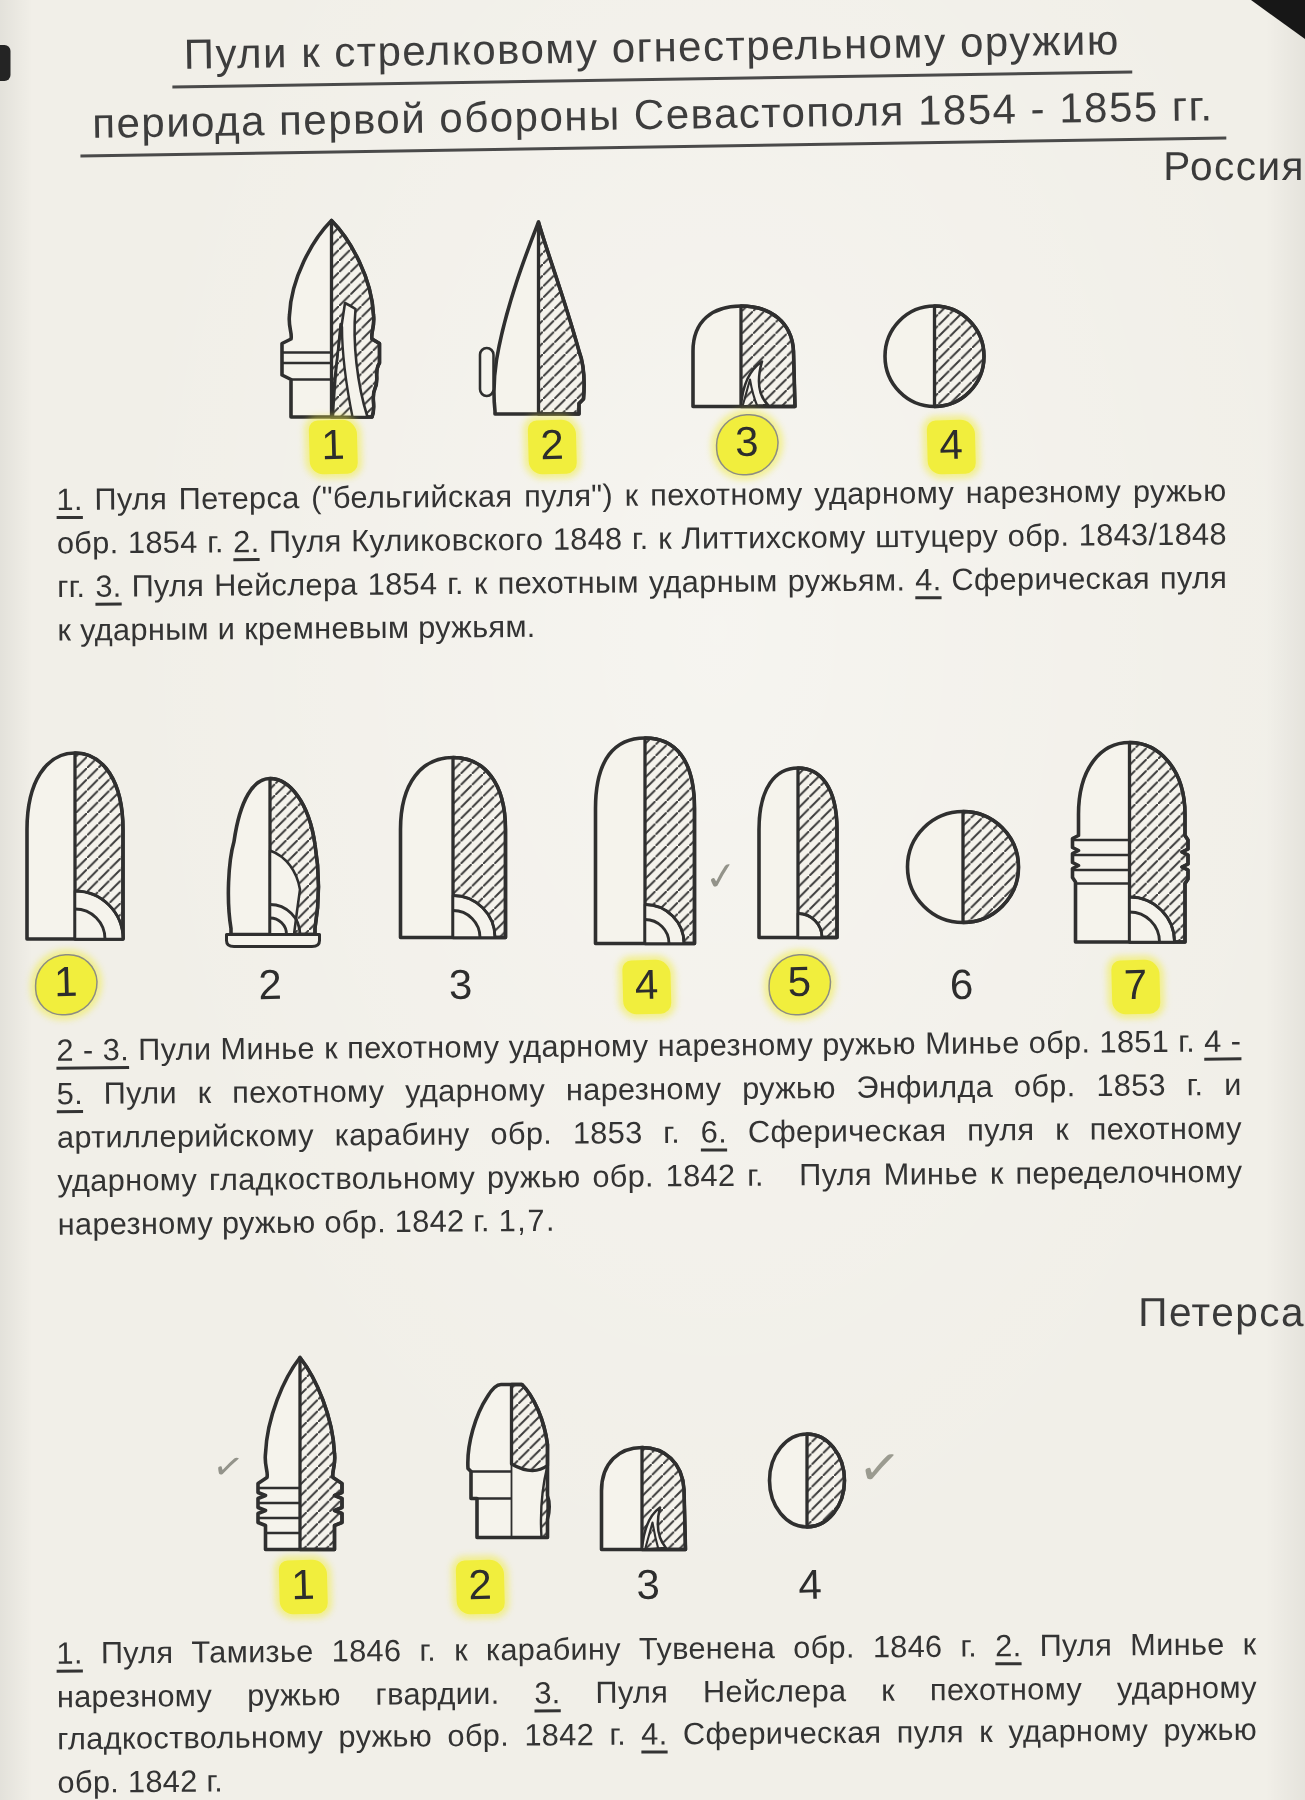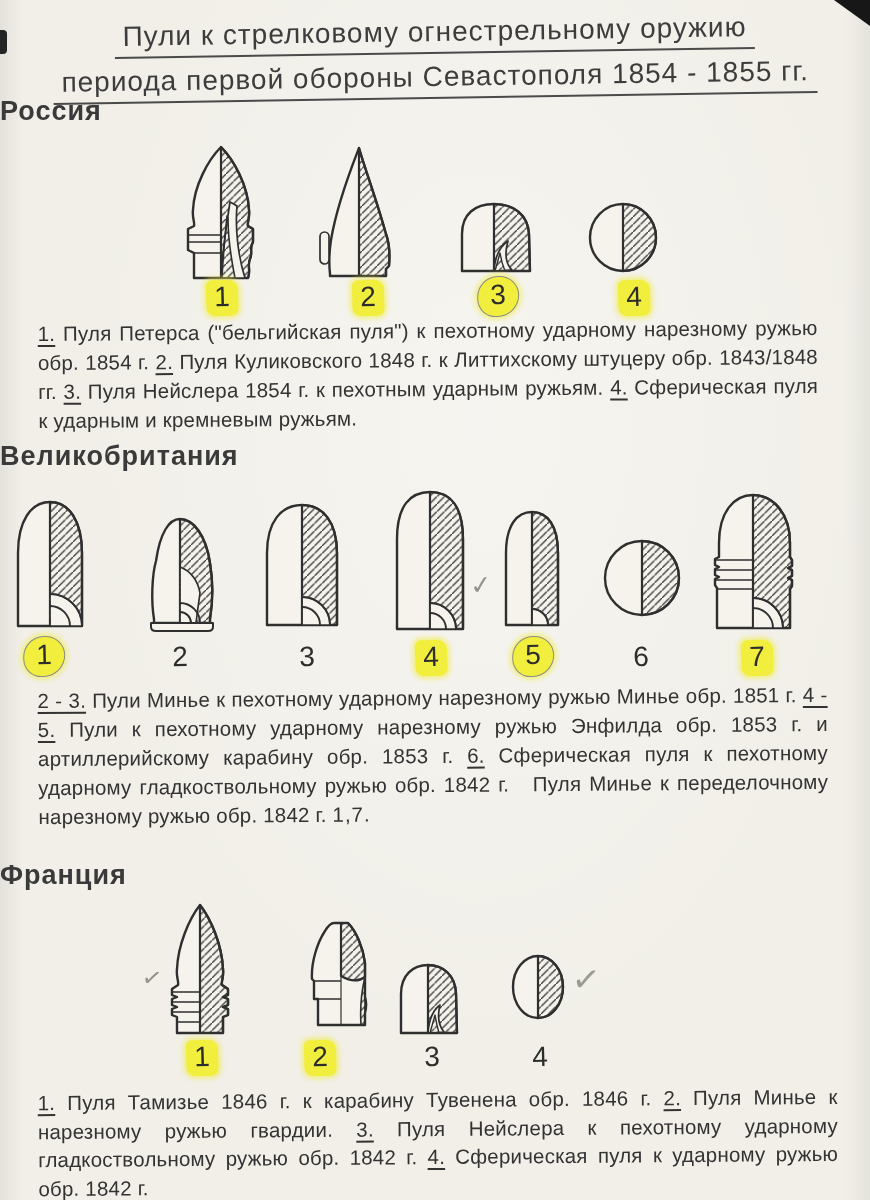--- a/index.html
+++ b/index.html
@@ -14,22 +14,22 @@
   
   .art-tr{position:absolute;top:0;right:0;width:0;height:0;
     border-top:26px solid #171717;border-left:36px solid transparent;}
   .art-tl{position:absolute;left:0;top:30px;width:7px;height:24px;background:#242424;border-radius:0 4px 4px 0;}
   
   .title{position:absolute;left:28px;top:16px;width:814px;text-align:center;
     font-size:28px;letter-spacing:1px;color:#3d3d3d;transform:rotate(-0.9deg);}
   .t-line{margin-bottom:7px;}
   .t-line span{display:inline-block;border-bottom:2.2px solid #4a4a4a;padding:0 8px 4px;}
   
-  .sec-h{position:absolute;left:0;width:100%;text-align:left;margin:0;
-    font-size:27px;font-weight:700;letter-spacing:1px;color:#3a3a3a;}
+  .sec-h{position:absolute;left:0;width:100%;text-align:right;margin:0;
+    font-size:27px;font-weight:400;letter-spacing:1px;color:#3a3a3a;}
   
   .fig{position:absolute;margin:0;}
   .o{fill:#f5f3ec;stroke:#2f2f2f;stroke-width:2.4;stroke-linejoin:round;}
   .h{fill:url(#hz);stroke:#2f2f2f;stroke-width:2.2;stroke-linejoin:round;}
   .w{fill:#f5f3ec;stroke:#2f2f2f;stroke-width:1.7;stroke-linejoin:round;}
   .ln{stroke:#2f2f2f;stroke-width:1.6;fill:none;}
   .arc{stroke:#2f2f2f;stroke-width:1.9;fill:none;}
   .cl{stroke:#2f2f2f;stroke-width:1.2;fill:none;}
   
   .num{position:absolute;transform:translateX(-50%) rotate(-1.5deg);
@@ -107,21 +107,20 @@
     </svg>
   </figure>
 
   <span class="num hl" style="left:222px;top:280px">1</span>
   <span class="num hl" style="left:368px;top:280px">2</span>
   <span class="num hl circ" style="left:498px;top:276px">3</span>
   <span class="num hl" style="left:634px;top:280px">4</span>
 
   <p class="cap" style="left:38px;top:316px;width:780px"><span class="uref">1.</span><span> Пуля Петерса ("бельгийская пуля") к пехотному ударному нарезному ружью обр. 1854 г.  </span><span class="uref">2.</span><span> Пуля Куликовского 1848 г. к Литтихскому штуцеру обр. 1843/1848 гг. </span><span class="uref">3.</span><span> Пуля Нейслера 1854 г. к пехотным ударным ружьям. </span><span class="uref">4.</span><span> Сферическая пуля к ударным и кремневым ружьям.</span></p>
 
-  <h2 class="sec-h" style="top:441px">Великобритания</h2>
 
   <figure class="fig" style="left:13px;top:497px">
     <svg viewBox="0 0 74 132" width="74" height="132">
       <path class="o" d="M5,129 L5,56 C5,24 18,5 37,5 C56,5 69,24 69,56 L69,129 Z"></path>
       <path class="h" d="M37,5 C56,5 69,24 69,56 L69,129 L37,129 Z"></path>
       <path class="w" d="M37,97 A32,32 0 0 1 69,129 L37,129 Z"></path>
       <path class="arc" d="M37,97 A32,32 0 0 1 69,129 M37,109 A20,20 0 0 1 57,129"></path>
       <path class="cl" style="stroke-dasharray:7 4 1.5 4" d="M37,5 L37,129"></path>
     </svg>
   </figure>
@@ -191,21 +190,21 @@
   <span class="num hl circ" style="left:44px;top:636px">1</span>
   <span class="num" style="left:180px;top:640px">2</span>
   <span class="num" style="left:307px;top:640px">3</span>
   <span class="num hl" style="left:431px;top:640px">4</span>
   <span class="num hl circ" style="left:533px;top:636px">5</span>
   <span class="num" style="left:641px;top:640px">6</span>
   <span class="num hl" style="left:757px;top:640px">7</span>
 
   <p class="cap" style="left:38px;top:683px;width:790px"><span class="uref">2 - 3.</span><span> Пули Минье  к  пехотному ударному нарезному ружью Минье обр. 1851 г. </span><span class="uref">4 - 5.</span><span> Пули к пехотному ударному нарезному ружью Энфилда обр. 1853 г. и артиллерийскому карабину обр. 1853 г. </span><span class="uref">6.</span><span> Сферическая  пуля  к пехотному ударному гладкоствольному ружью обр. 1842 г. &nbsp; Пуля Минье к переделочному нарезному ружью обр. 1842 г. </span><span class="bref">1,7.</span></p>
 
-  <h2 class="sec-h" style="top:860px">Франция</h2>
+  <h2 class="sec-h" style="top:860px">Петерса</h2>
 
   <span class="check" style="left:142px;top:966px;font-size:24px;transform:rotate(10deg)">✓</span>
 
   <figure class="fig" style="left:167px;top:903px">
     <svg viewBox="0 0 66 134" width="66" height="134">
       <path class="o" d="M33,2 C22,16 11,42 10,66 C9,74 12,78 11,82 L5,86 L5,92 L10,94 L5,96 L5,102 L10,104 L5,106 L5,112 L10,114 L10,130 L56,130 L56,114 L61,112 L61,106 L56,104 L61,102 L61,96 L56,94 L61,92 L61,86 L55,82 C54,78 57,74 56,66 C55,42 44,16 33,2 Z"></path>
       <path class="h" d="M33,2 C44,16 55,42 56,66 C57,74 54,78 55,82 L61,86 L61,92 L56,94 L61,96 L61,102 L56,104 L61,106 L61,112 L56,114 L56,130 L33,130 Z"></path>
       <path class="ln" d="M5,89 L33,89 M5,99 L33,99 M5,109 L33,109 M10,119 L33,119"></path>
       <path class="cl" d="M33,2 L33,130"></path>
     </svg>

